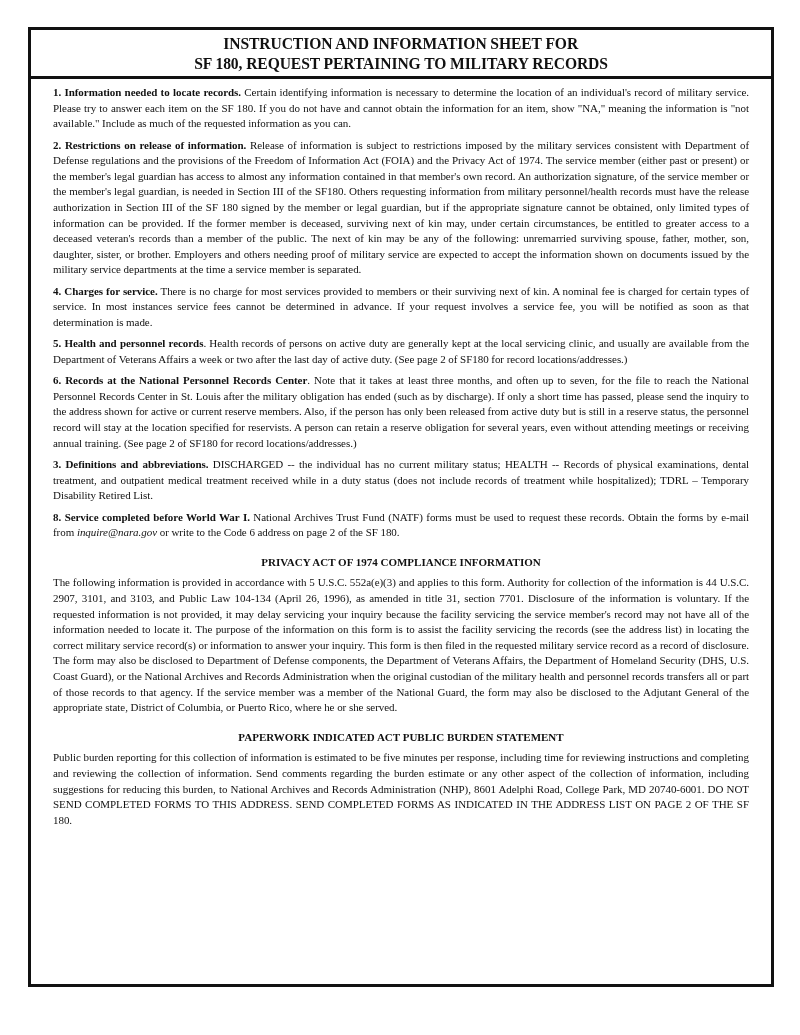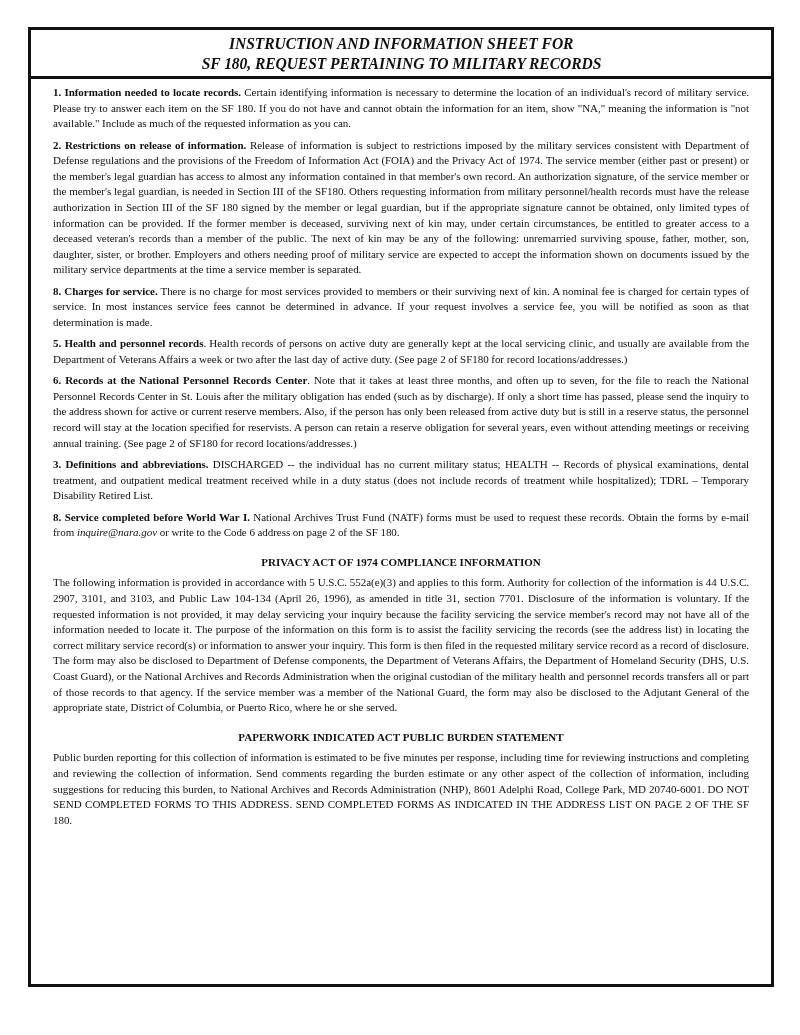--- a/index.html
+++ b/index.html
@@ -9,21 +9,20 @@
     color: #111111;
   }
   .sheet {
     position: absolute; left: 28px; top: 27px; width: 740px; height: 954px;
     border: 3px solid #111111; box-sizing: content-box;
   }
   .title-box {
     height: 45px; border-bottom: 3px solid #111111;
     display: flex; flex-direction: column; align-items: center; justify-content: center;
     padding-top: 1px;
-    font-style: italic;
   }
   .title-line {
     font-weight: bold; font-size: 16.6px; line-height: 19.5px; letter-spacing: -0.1px;
     transform: scaleX(0.94); white-space: nowrap;
   }
   .content { padding: 6px 22px 0 22px; }
   p {
     margin: 0 0 5.8px 0; font-size: 11px; line-height: 15.6px; text-align: justify;
     letter-spacing: -0.05px;
   }
@@ -42,21 +41,21 @@
     <div class="title-line">INSTRUCTION AND INFORMATION SHEET FOR</div>
     <div class="title-line">SF 180, REQUEST PERTAINING TO MILITARY RECORDS</div>
   </div>
 
   <div class="content">
     <p><b>1. Information needed to locate records.</b><span> Certain identifying information is necessary to determine the location of an individual's record of military service. Please try to answer each item on the SF 180. If you do not have and cannot obtain the information for an item, show "NA," meaning the information is "not available." Include as much of the requested information as you can.</span></p>
 
     <p><b>2. Restrictions on release of information.</b><span> Release of information is subject to restrictions imposed by the military services consistent with Department of Defense regulations and the provisions of the Freedom of Information Act (FOIA) and the Privacy Act of 1974. The service member (either past or present) or the member's legal guardian has access to almost any information contained in that member's own record. An authorization signature, of the service member or the member's legal guardian, is needed in Section III of the SF180.  Others requesting information from military personnel/health records must have the release authorization in Section III of  the SF 180 signed by the member or legal guardian, but if the appropriate signature cannot be obtained, only limited types of information can be provided. If the former member is deceased, surviving next of kin may, under certain circumstances, be entitled to greater access to a deceased veteran's records than a member of the public. The next of kin may be any of the following:  unremarried surviving spouse, father, mother, son, daughter, sister, or brother. Employers and others needing proof of military service are expected to accept the information shown on documents issued by the military service departments at the time a service member is separated.</span></p>
 
 
-    <p><b>8. Charges for service.</b><span> There is no charge for most services provided to members or their surviving next of kin. A nominal fee is charged for certain types of service. In most instances service fees cannot be determined in advance. If your request involves a service fee, you will be notified as soon as that determination is made.</span></p>
+    <p><b>4. Charges for service.</b><span> There is no charge for most services provided to members or their surviving next of kin. A nominal fee is charged for certain types of service. In most instances service fees cannot be determined in advance. If your request involves a service fee, you will be notified as soon as that determination is made.</span></p>
 
     <p><b>5.  Health and personnel records</b><span>.  Health records of persons on active duty are generally kept at the local servicing clinic, and usually are available from the Department of Veterans Affairs a week or two after the last day of active duty. (See page 2 of SF180 for record locations/addresses.)</span></p>
 
     <p><b>6.  Records at the National Personnel Records Center</b><span>. Note that it takes at least three months, and often up to seven, for the file to reach the National Personnel Records Center in St. Louis after the military obligation has ended (such as by discharge). If only a short time has passed, please send the inquiry to the address shown for active or current reserve members. Also, if the person has only been released from active duty but is still in a reserve status, the personnel record will stay at the location specified for reservists. A person can retain a reserve obligation for several years, even without attending meetings or receiving annual training. (See page 2 of SF180 for record locations/addresses.)</span></p>
 
     <p><b>3.  Definitions and abbreviations.</b><span> DISCHARGED -- the individual has no current military status; HEALTH -- Records of physical examinations, dental treatment, and outpatient medical treatment received while in a duty status (does not include records of treatment while hospitalized); TDRL – Temporary Disability Retired List.</span></p>
 
     <p><b>8.  Service completed before World War I.</b><span> National Archives Trust Fund (NATF) forms must be used to request these records. Obtain the forms by e-mail from </span><i>inquire@nara.gov</i><span> or write to the Code 6 address on page 2 of the SF 180.</span></p>
 
     <div class="section-heading">PRIVACY ACT OF 1974 COMPLIANCE INFORMATION</div>

